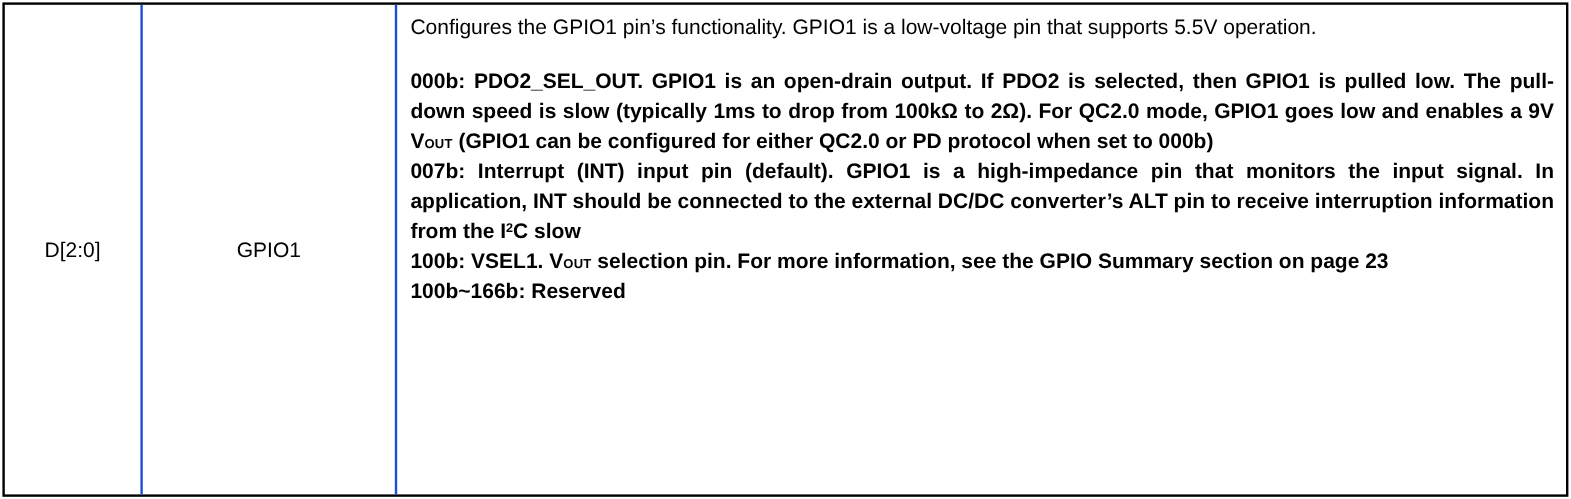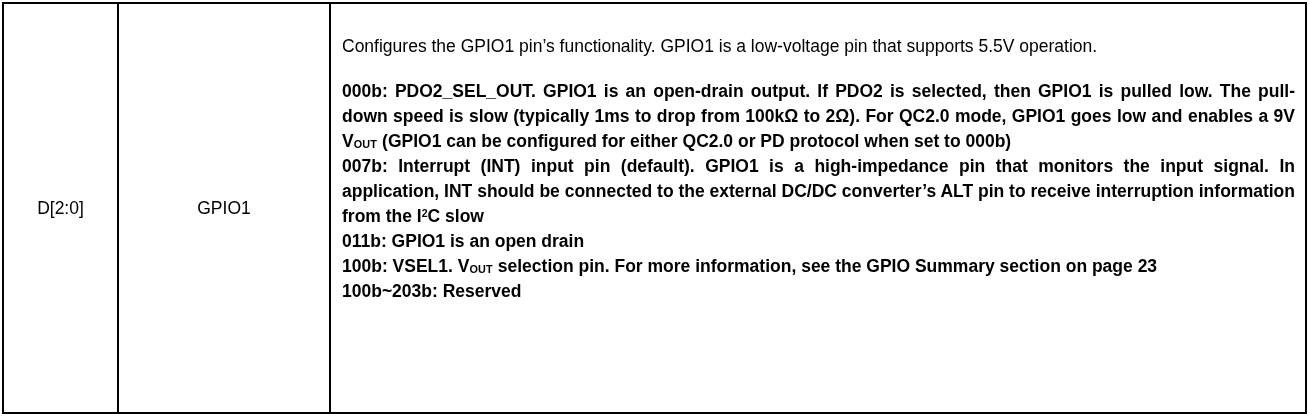--- a/index.html
+++ b/index.html
@@ -11,39 +11,38 @@
     overflow: hidden;
   }
   .reg-table {
     position: absolute;
     left: 2px; top: 2px;
     width: 1305px; height: 412px;
     border: 2px solid #000000;
     background: #ffffff;
     display: flex;
   }
-  .cell { border-right: 2px solid #000000; }
+  .cell { border-right: 2px solid #1d4ed8; }
   .col-bits {
     width: 115px;
     display: flex; align-items: center; justify-content: center;
     font-size: 17.5px;
   }
   .col-name {
     width: 212px;
     display: flex; align-items: center; justify-content: center;
     font-size: 17.5px;
   }
   .col-desc {
     flex: 1;
     border-right: none;
     padding: 6px 10px 12px 11px;
     font-size: 17.5px;
     line-height: 25px;
     text-align: justify;
-    margin-top: 24px;
   }
   .para { text-align: justify; }
   .options { margin-top: 20px; font-weight: bold; }
   .opt { text-align: justify; }
   .subs {
     font-size: 0.62em;
     line-height: 0;
     letter-spacing: 0.2px;
     vertical-align: -0.05em;
   }
@@ -71,21 +70,20 @@
 
     <p class="para">Configures the GPIO1 pin’s functionality. GPIO1 is a low-voltage pin that supports 5.5V operation.</p>
 
     <div class="options">
 
       <p class="opt"><span>000b: PDO2_SEL_OUT. GPIO1 is an open-drain output. If PDO2 is selected, then GPIO1 is pulled low. The pull-down speed is slow (typically 1ms to drop from 100kΩ to 2Ω). For QC2.0 mode, GPIO1 goes low and enables a 9V V</span><span class="subs">OUT</span><span> (GPIO1 can be configured for either QC2.0 or PD protocol when set to 000b)</span></p>
 
       <p class="opt"><span>007b: Interrupt (INT) input pin (default). GPIO1 is a high-impedance pin that monitors the input signal. In application, INT should be connected to the external DC/DC converter’s ALT pin to receive interruption information from the I</span><span class="sups">2</span><span>C slow</span></p>
 
 
-      <p class="opt">011b: GPIO1 is an open drain</p>
 
       <p class="opt"><span>100b: VSEL1. V</span><span class="subs">OUT</span><span> selection pin. For more information, see the GPIO Summary section on page 23</span></p>
 
-      <p class="opt">100b~203b: Reserved</p>
+      <p class="opt">100b~166b: Reserved</p>
 
     </div>
   </div>
 </div>
 
 </body></html>

